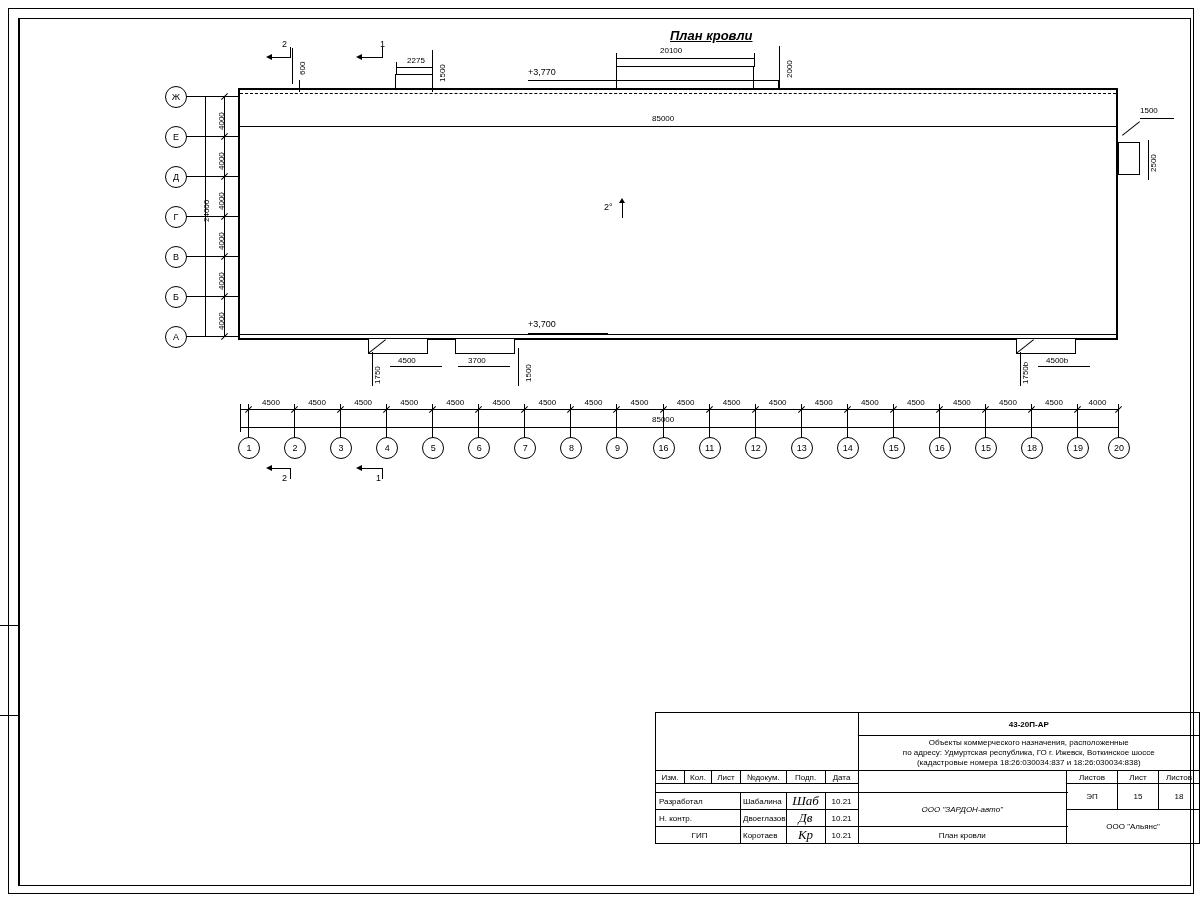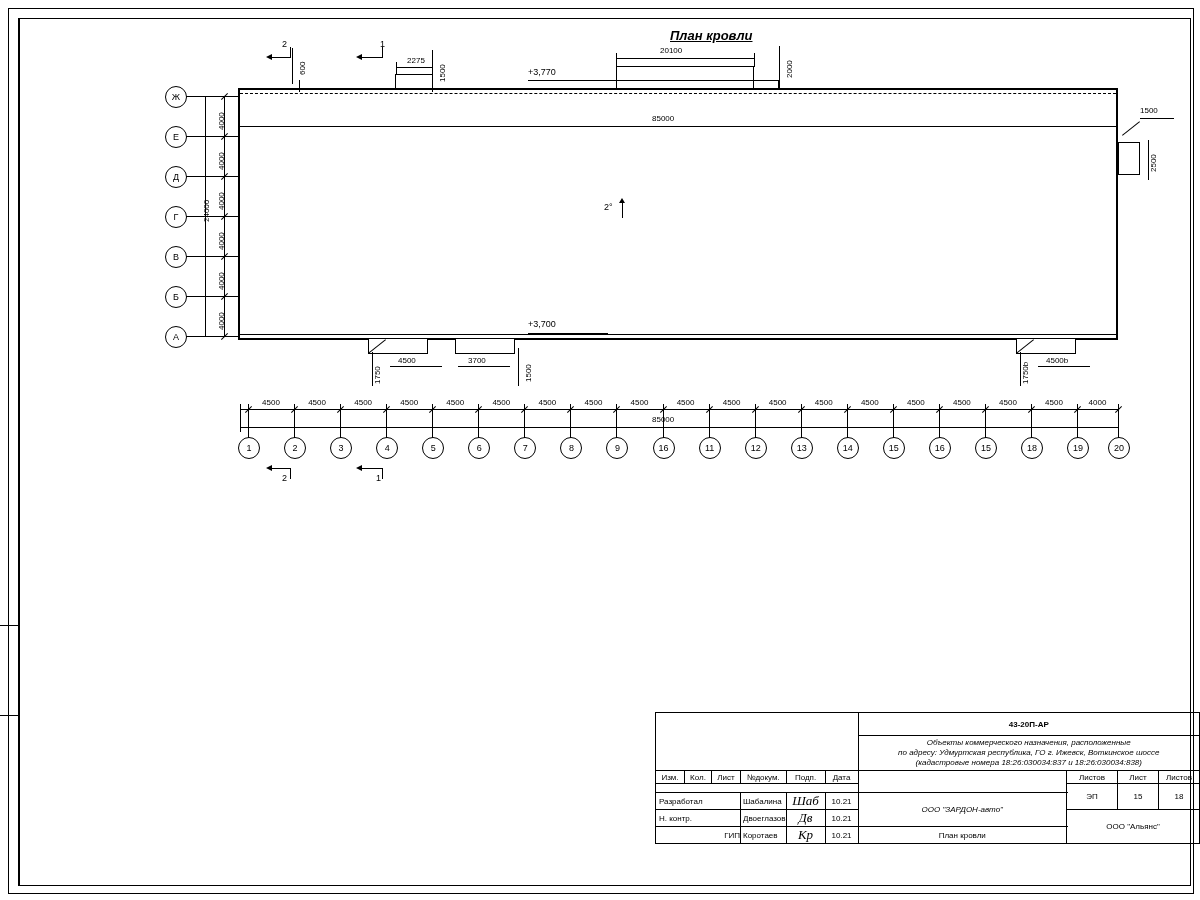--- a/index.html
+++ b/index.html
@@ -260,21 +260,21 @@
       <tbody>
           <tr>
         <td colspan="6" style="height:11px;border-bottom:none;"></td>
         <td colspan="6" rowspan="2" style="height:22px;margin-left:22px;" class="b">43-20П-АР</td>
       </tr>
       <tr>
         <td colspan="6" style="height:11px;border-top:none;border-bottom:none;"></td>
       </tr>
       <tr>
         <td colspan="6" style="height:11px;border-top:none;border-bottom:none;"></td>
-        <td colspan="6" rowspan="3" style="height:34px;line-height:1.25;font-style:italic;">
+        <td colspan="6" rowspan="3" style="height:34px;line-height:1.25;">
           <div>Объекты коммерческого назначения, расположенные</div>
           <div>по адресу: Удмуртская республика, ГО г. Ижевск, Воткинское шоссе</div>
           <div>(кадастровые номера 18:26:030034:837 и 18:26:030034:838)</div>
         </td>
       </tr>
       <tr>
         <td colspan="6" style="height:11px;border-top:none;border-bottom:none;"></td>
       </tr>
       <tr>
         <td colspan="6" style="height:11px;border-top:none;"></td>
@@ -305,21 +305,21 @@
         <td colspan="3" rowspan="2" class="it">ООО "ЗАРДОН-авто"</td>
       </tr>
       <tr>
         <td colspan="3" style="height:13px;text-align:left;padding-left:3px;">Н. контр.</td>
         <td style="text-align:left;padding-left:2px;">Двоеглазов</td>
         <td class="sig">Дв</td>
         <td>10.21</td>
         <td colspan="3" rowspan="2">ООО "Альянс"</td>
       </tr>
       <tr>
-        <td colspan="3" style="height:13px;text-align:right;padding-left:3px;">ГИП</td>
+        <td colspan="3" style="height:13px;text-align:center;padding-left:3px;">ГИП</td>
         <td style="text-align:left;padding-left:2px;">Коротаев</td>
         <td class="sig">Кр</td>
         <td>10.21</td>
         <td colspan="3" rowspan="2">План кровли</td>
       </tr>
     </tbody>
       </table>
   </div>
 
 </div>

